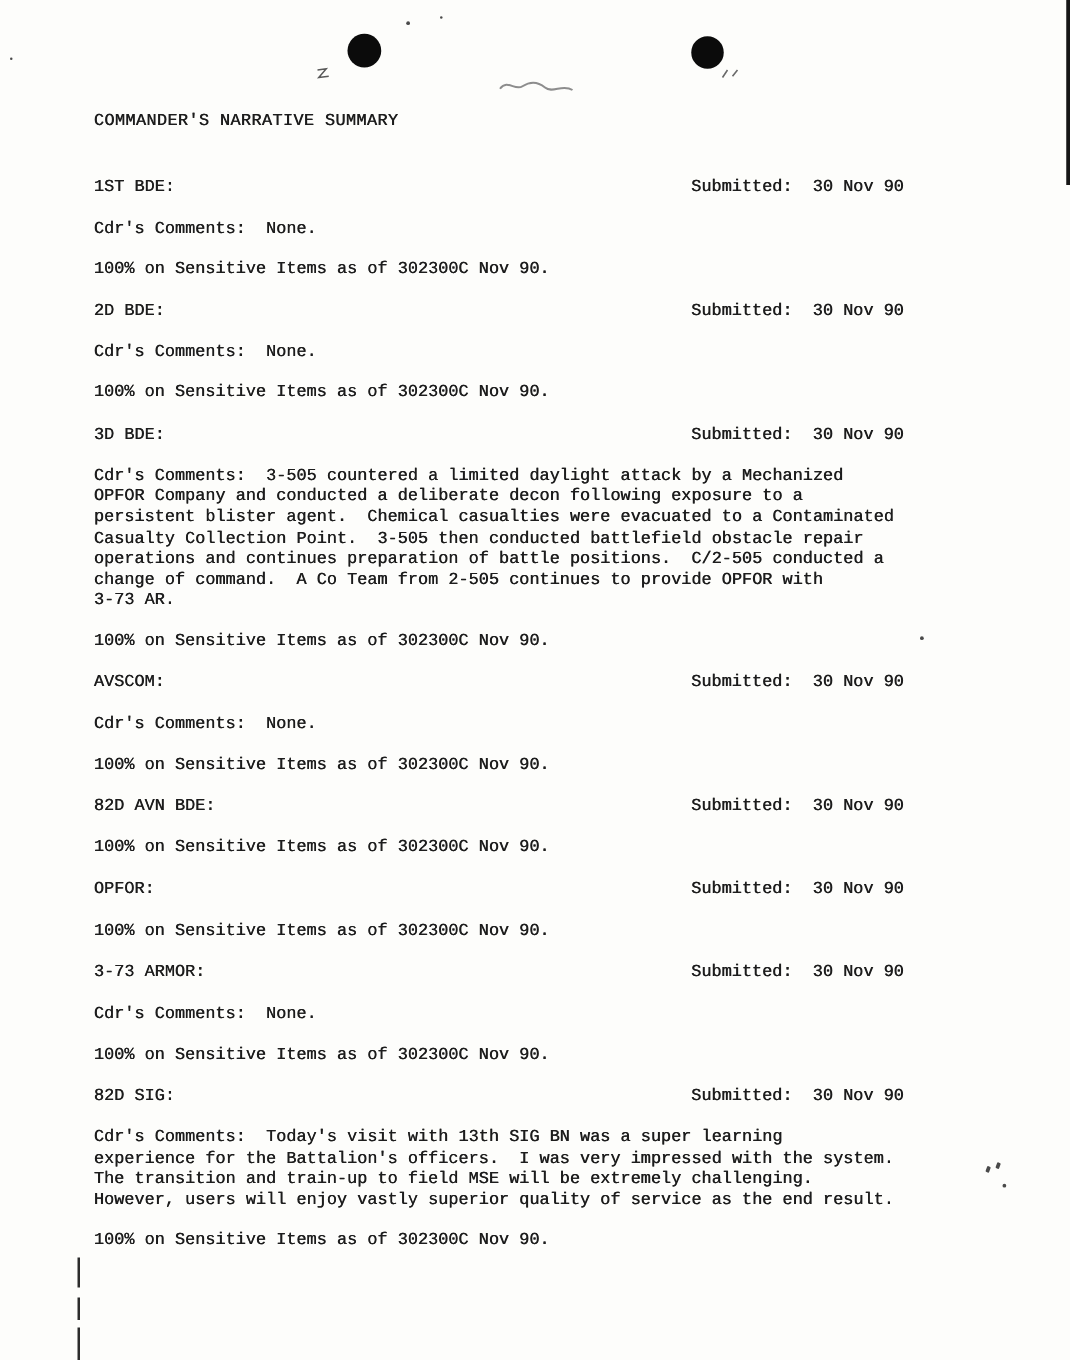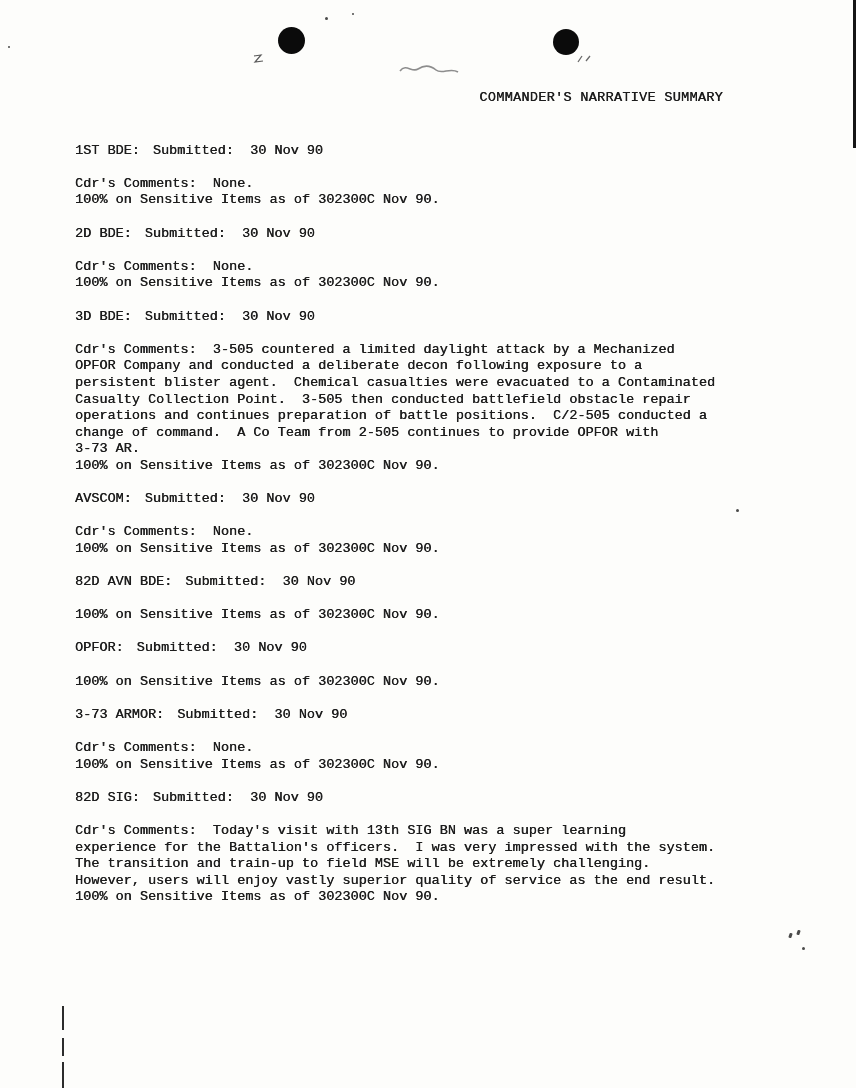--- a/index.html
+++ b/index.html
@@ -18,33 +18,33 @@
     color: #1d1d1d;
     text-shadow: 0.35px 0 0 currentColor; 
   }
 
   .content { padding: 90px 133px 0 75px; }
 
   .title {
     margin: 0 0 36px 0;
     font-size: 13.5px;
     font-weight: normal;
-    text-align: right;
+    text-align: left;
     white-space: pre;
     letter-spacing: 0.3px;
   }
 
   .section { margin-bottom: 16.6px; }
   .section-head {
     display: flex;
+    justify-content: space-between;
     margin-bottom: 16.6px;
     white-space: pre;
-    gap: 13px;
   }
-  .comments, .sensitive { white-space: pre; }
+  .comments, .sensitive { white-space: pre; margin-top: 16px; }
 
   
   .punch { position: absolute; background: #0b0b0b; border-radius: 50%; }
   .punch-left  { left: 278px; top: 27px; width: 27px; height: 27px; }
   .punch-right { left: 553px; top: 29px; width: 26px; height: 26px; }
 
   .edge-right-top { position: absolute; right: 0; top: 0; width: 3px; height: 148px; background: #161616; }
 
   .edge-dash { position: absolute; left: 62px; width: 2px; background: #2c2c2c; }
   .edge-dash.d1 { top: 1006px; height: 24px; }

